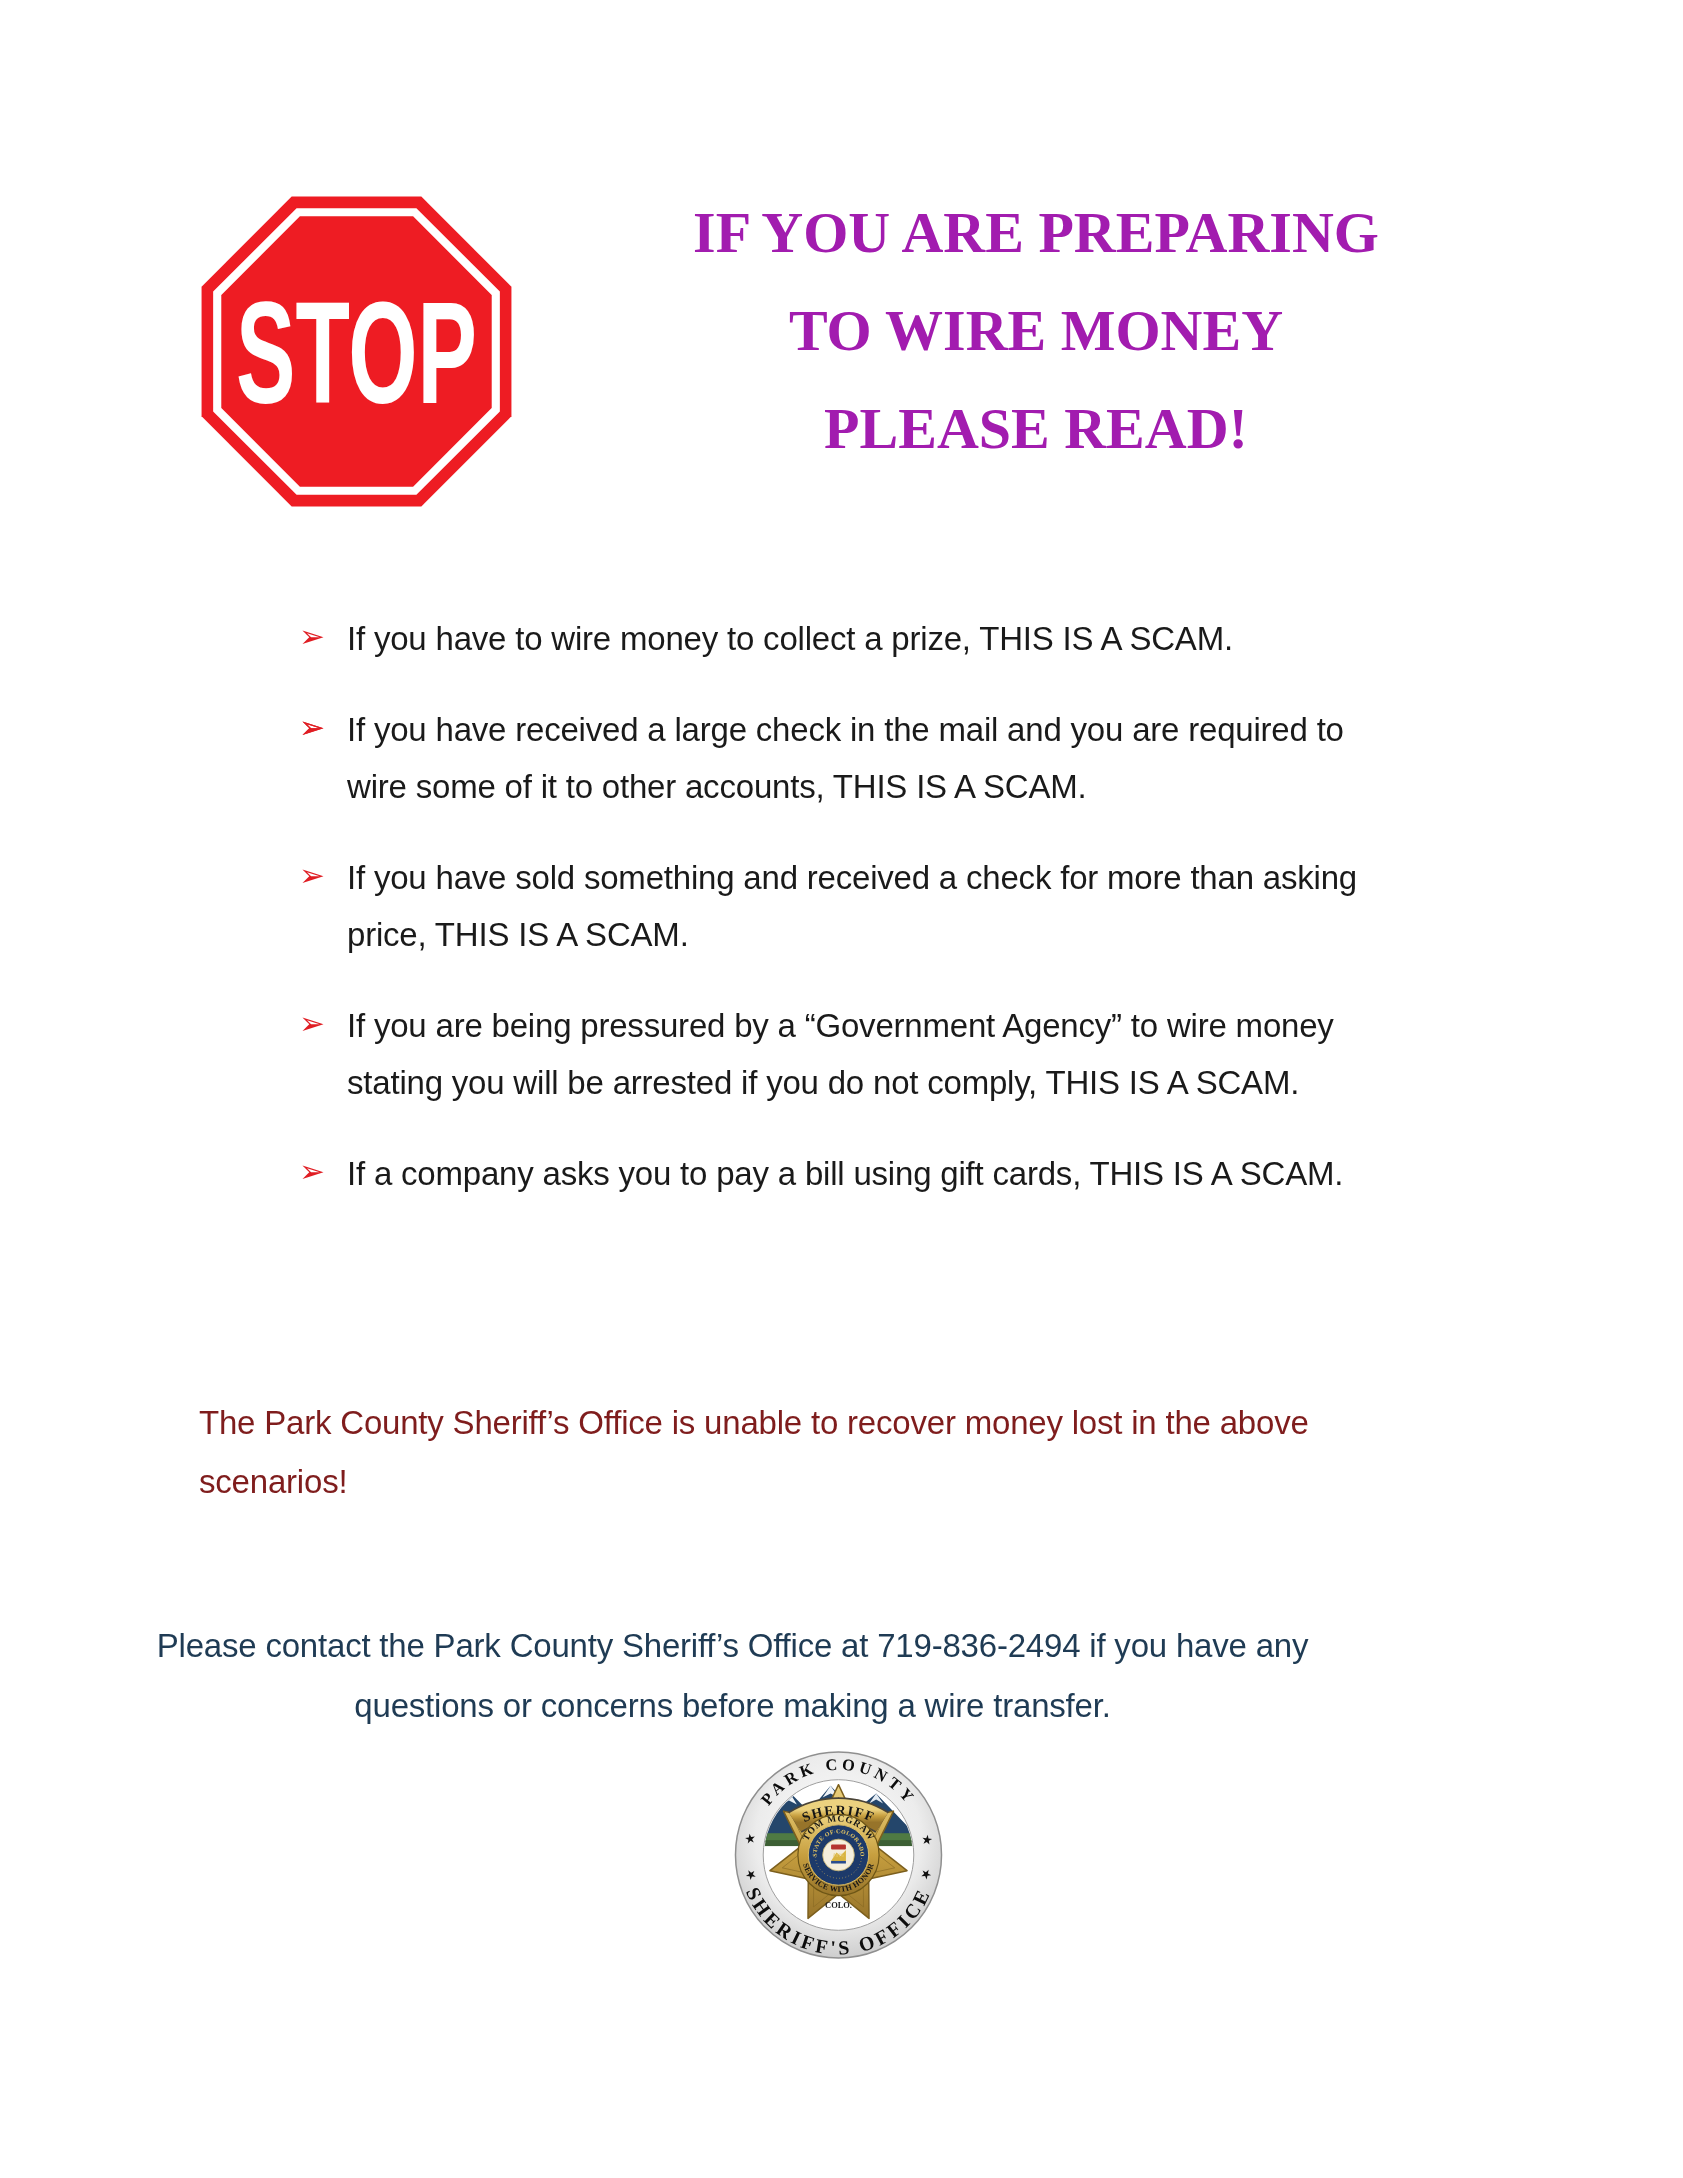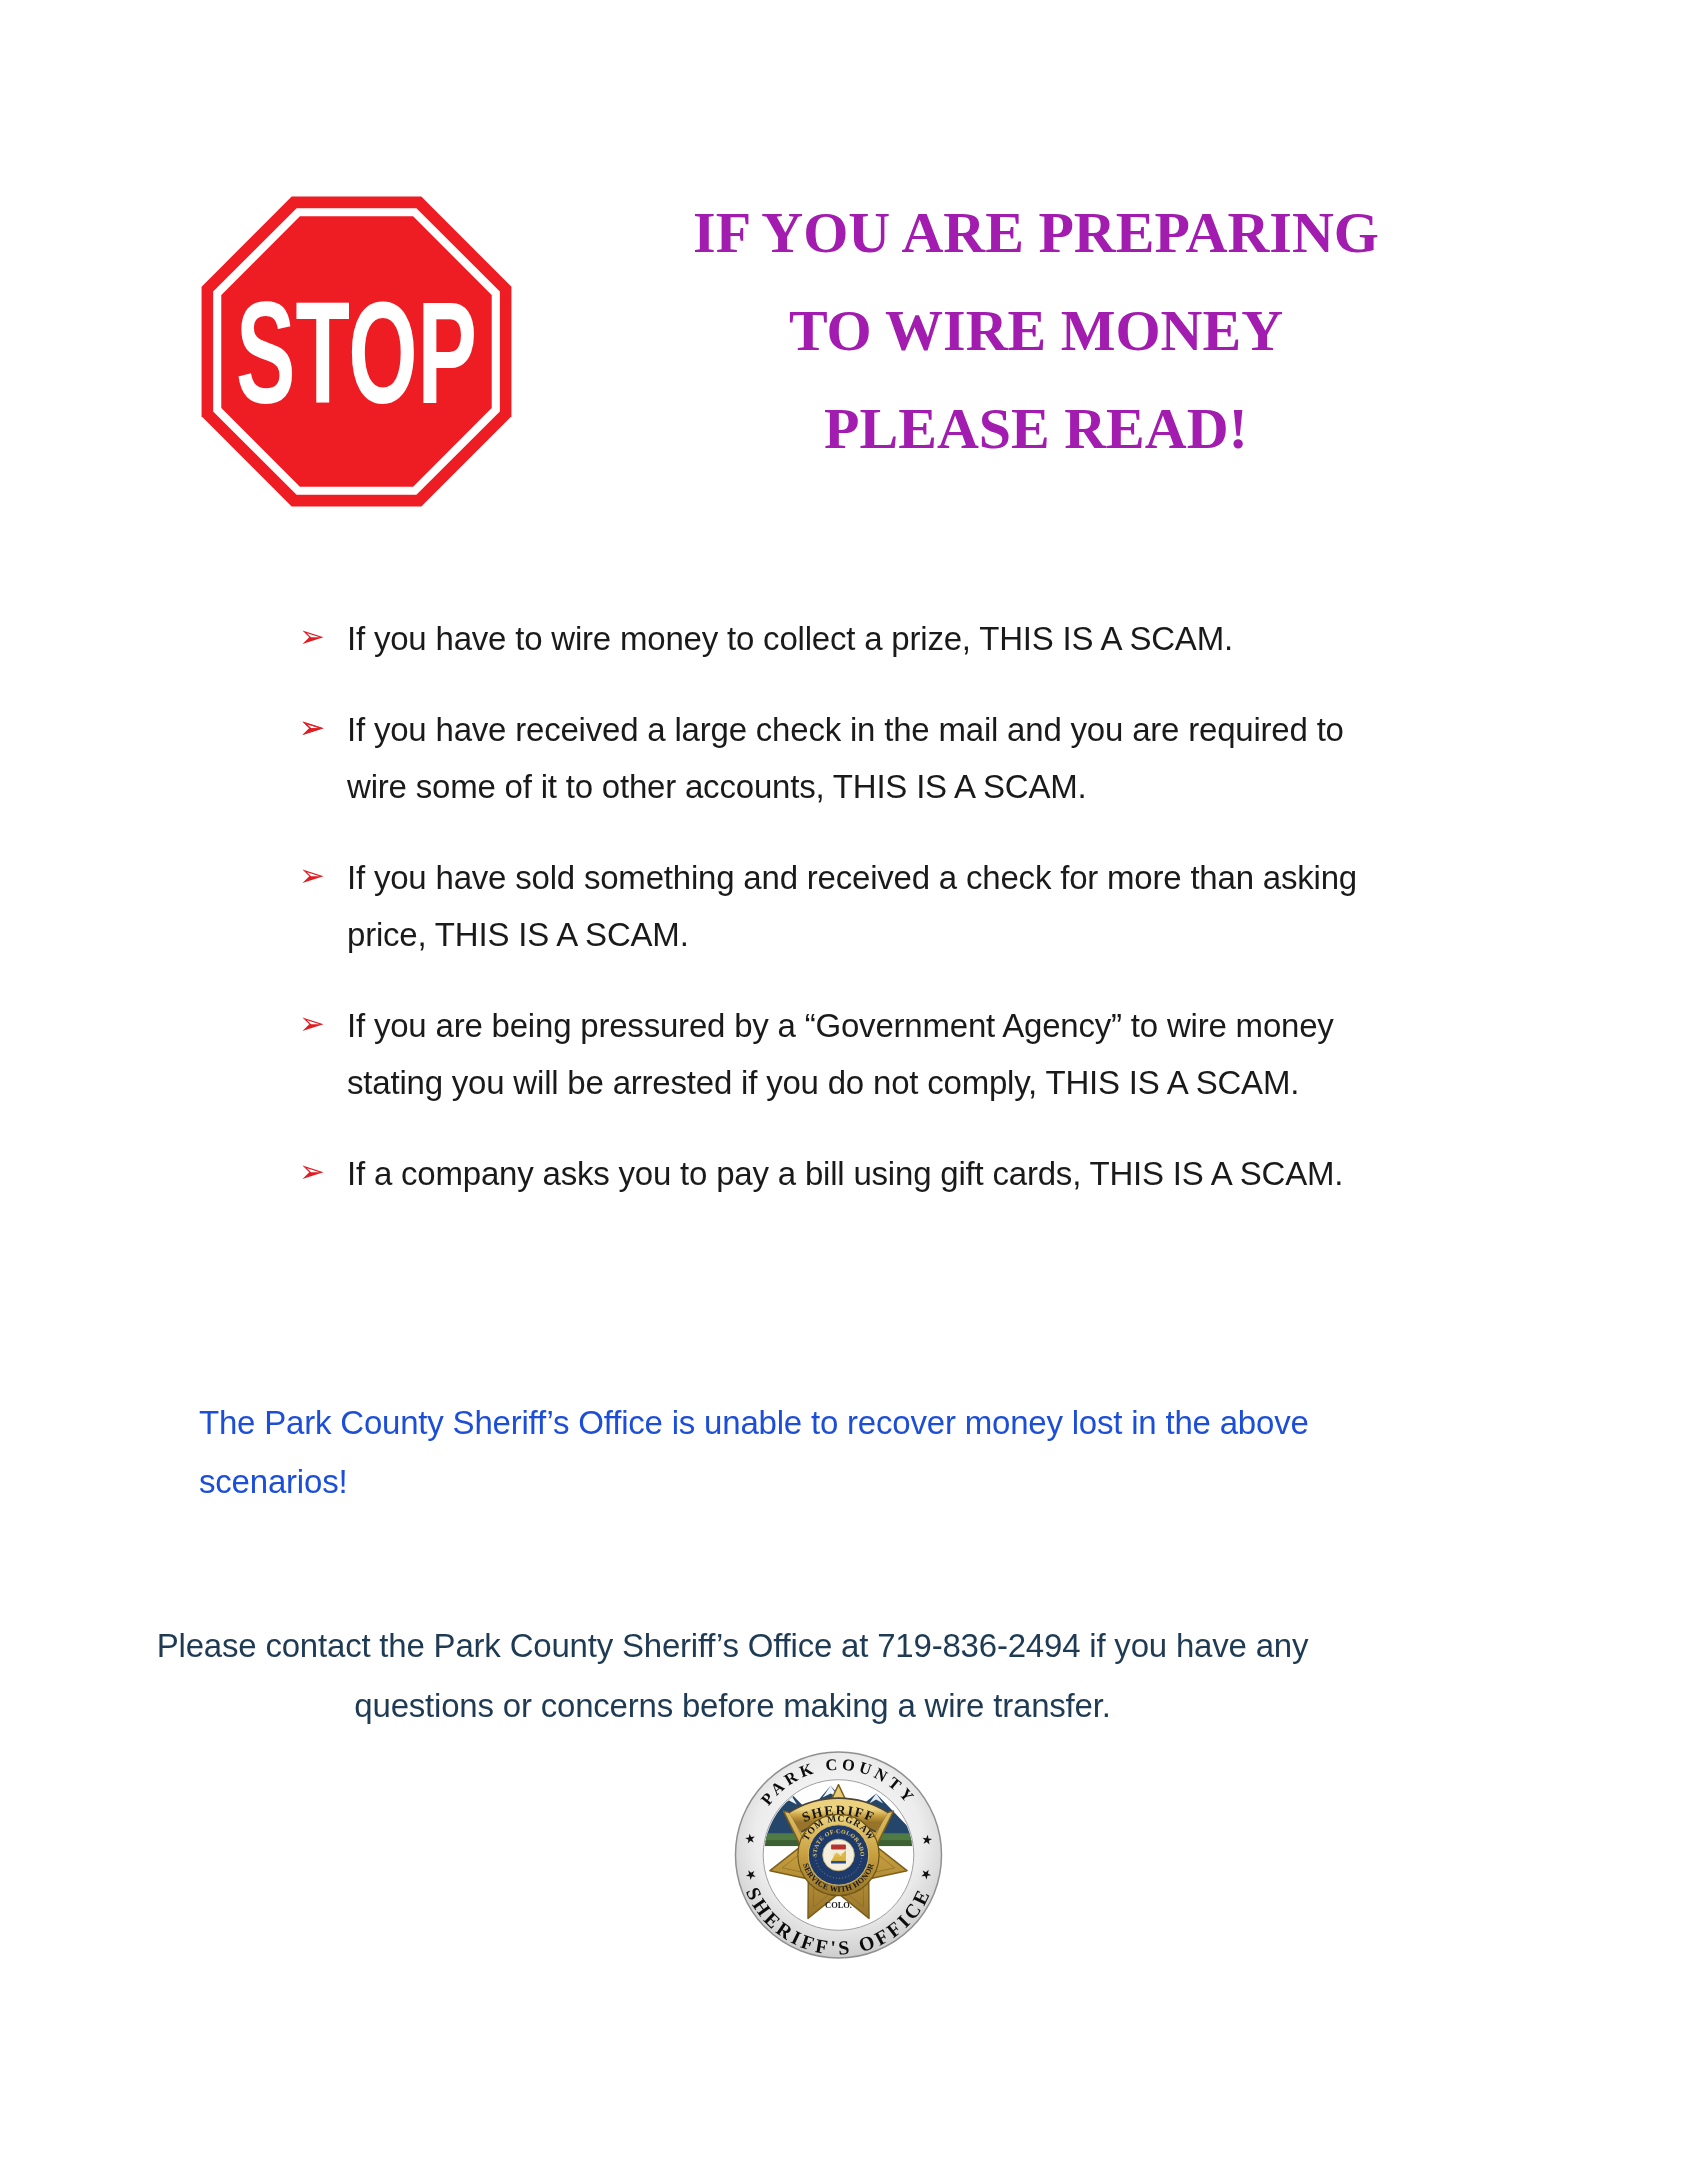--- a/index.html
+++ b/index.html
@@ -27,21 +27,21 @@
     font-size:33px;line-height:57px;letter-spacing:-0.2px;color:#1a1a1a;}
   .bullet-text{white-space:pre-line;}
   .bullet-marker{
     position:absolute;left:0;top:-2px;color:#e01d23;
     font-family:"DejaVu Sans",sans-serif;font-size:31px;line-height:57px;
   }
 
   
   .notice{
     position:absolute;left:199px;top:1393px;width:1287px;
-    font-size:33px;line-height:59px;letter-spacing:-0.2px;color:#1d4ed8;
+    font-size:33px;line-height:59px;letter-spacing:-0.2px;color:#7f1d1d;
     white-space:pre-line;
   }
 
   
   .contact{
     position:absolute;left:0;top:1616px;width:1465px;text-align:center;
     font-size:33px;line-height:60px;letter-spacing:-0.2px;color:#1f3b54;
     white-space:pre-line;
   }
 

